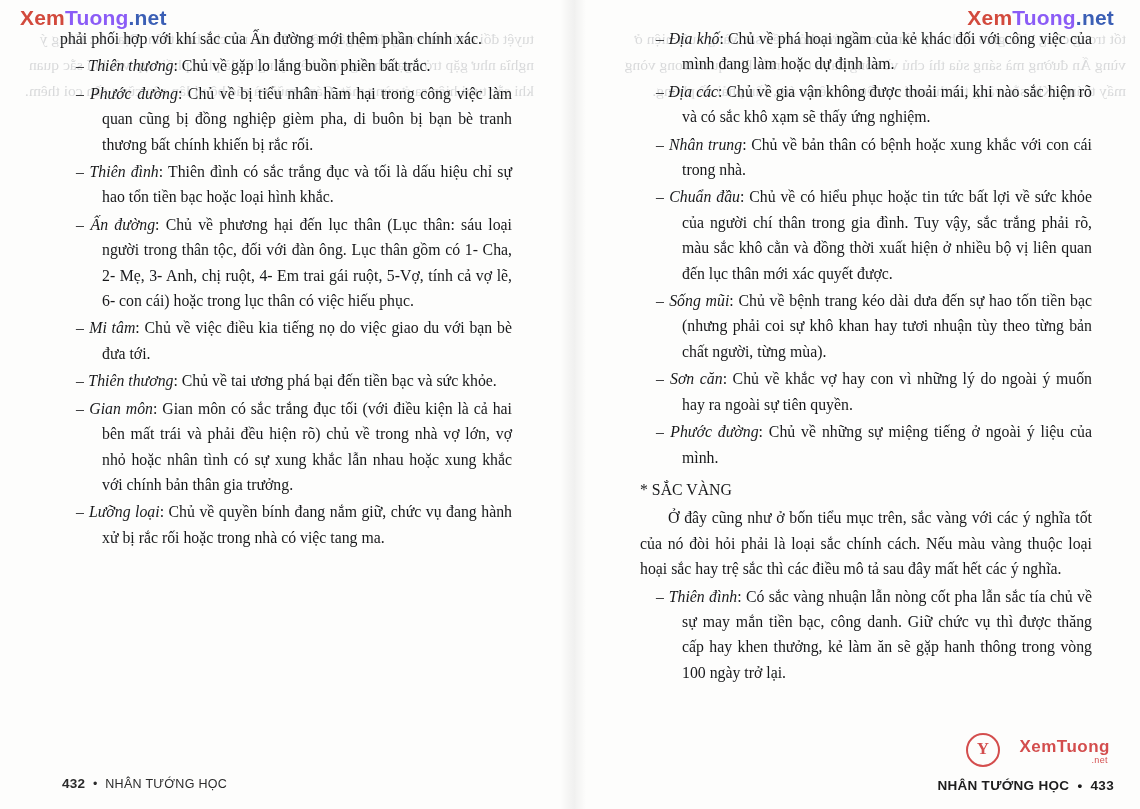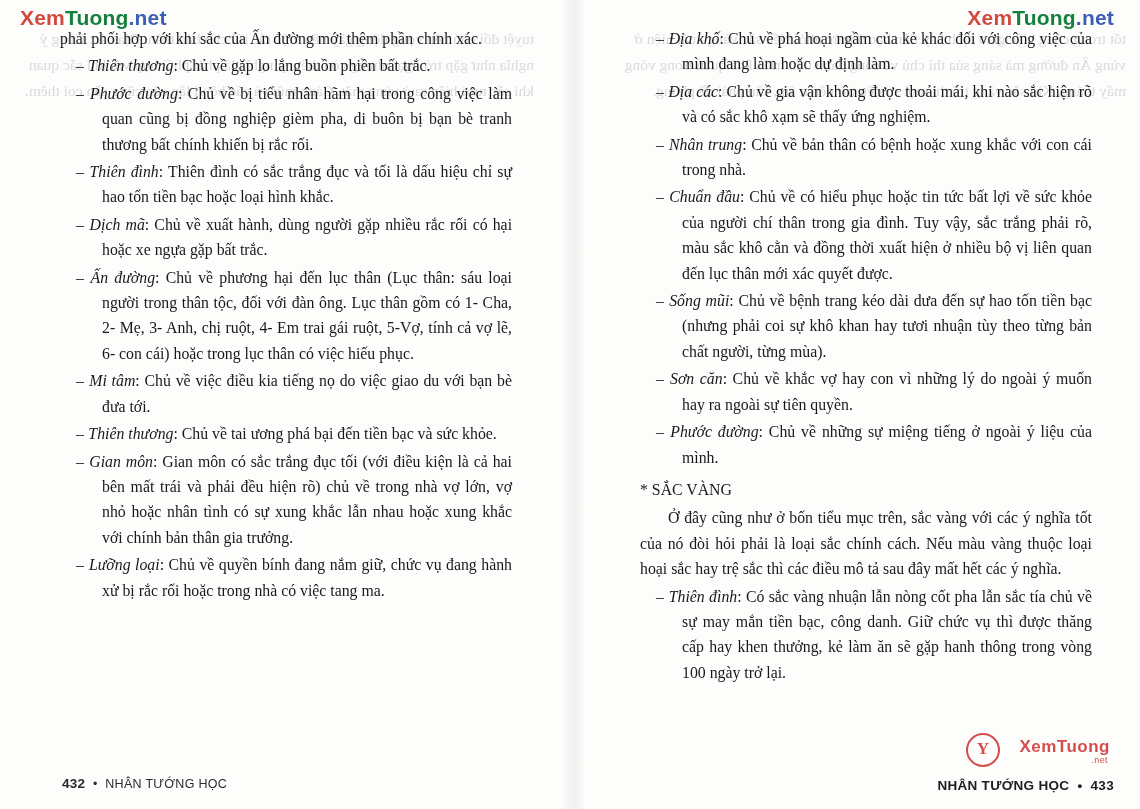--- a/index.html
+++ b/index.html
@@ -38,21 +38,21 @@
   .watermark {
     position: absolute;
     top: 6px;
     font-family: "Liberation Sans", sans-serif;
     font-size: 21px;
     font-weight: bold;
     letter-spacing: .2px;
     user-select: none;
   }
   .watermark .xem { color: #d24a3d; }
-  .watermark .tuong { color: #15803d; }
+  .watermark .tuong { color: #8b5cf6; }
   .watermark .net { color: #3b5fb5; }
   .watermark.left  { left: 20px; }
   .watermark.right { right: 26px; }
 
   .col {
     position: absolute;
     top: 26px;
     width: 452px;
     font-size: 15.8px;
     line-height: 25.4px;
@@ -175,21 +175,20 @@
   <div class="col left">
     <p class="par"><span>phải phối hợp với khí sắc của Ấn đường mới thêm phần chính xác.</span></p>
 
     <p class="item"><span class="dash">–</span> <span class="term">Thiên thương</span><span>: Chủ về gặp lo lắng buồn phiền bất trắc.</span></p>
 
     <p class="item"><span class="dash">–</span> <span class="term">Phước đường</span><span>: Chủ về bị tiểu nhân hãm hại trong công việc làm quan cũng bị đồng nghiệp gièm pha, di buôn bị bạn bè tranh thương bất chính khiến bị rắc rối.</span></p>
 
 
     <p class="item"><span class="dash">–</span> <span class="term">Thiên đình</span><span>: Thiên đình có sắc trắng đục và tối là dấu hiệu chỉ sự hao tổn tiền bạc hoặc loại hình khắc.</span></p>
 
-    <p class="item"><span class="dash">–</span> <span class="term">Dịch mã</span><span>: Chủ về xuất hành, dùng người gặp nhiều rắc rối có hại hoặc xe ngựa gặp bất trắc.</span></p>
 
     <p class="item"><span class="dash">–</span> <span class="term">Ấn đường</span><span>: Chủ về phương hại đến lục thân (Lục thân: sáu loại người trong thân tộc, đối với đàn ông. Lục thân gồm có 1- Cha, 2- Mẹ, 3- Anh, chị ruột, 4- Em trai gái ruột, 5-Vợ, tính cả vợ lẽ, 6- con cái) hoặc trong lục thân có việc hiếu phục.</span></p>
 
     <p class="item"><span class="dash">–</span> <span class="term">Mi tâm</span><span>: Chủ về việc điều kia tiếng nọ do việc giao du với bạn bè đưa tới.</span></p>
 
     <p class="item"><span class="dash">–</span> <span class="term">Thiên thương</span><span>: Chủ về tai ương phá bại đến tiền bạc và sức khỏe.</span></p>
 
     <p class="item"><span class="dash">–</span> <span class="term">Gian môn</span><span>: Gian môn có sắc trắng đục tối (với điều kiện là cả hai bên mất trái và phải đều hiện rõ) chủ về trong nhà vợ lớn, vợ nhỏ hoặc nhân tình có sự xung khắc lẫn nhau hoặc xung khắc với chính bản thân gia trưởng.</span></p>
 
     <p class="item"><span class="dash">–</span> <span class="term">Lưỡng loại</span><span>: Chủ về quyền bính đang nắm giữ, chức vụ đang hành xử bị rắc rối hoặc trong nhà có việc tang ma.</span></p>

